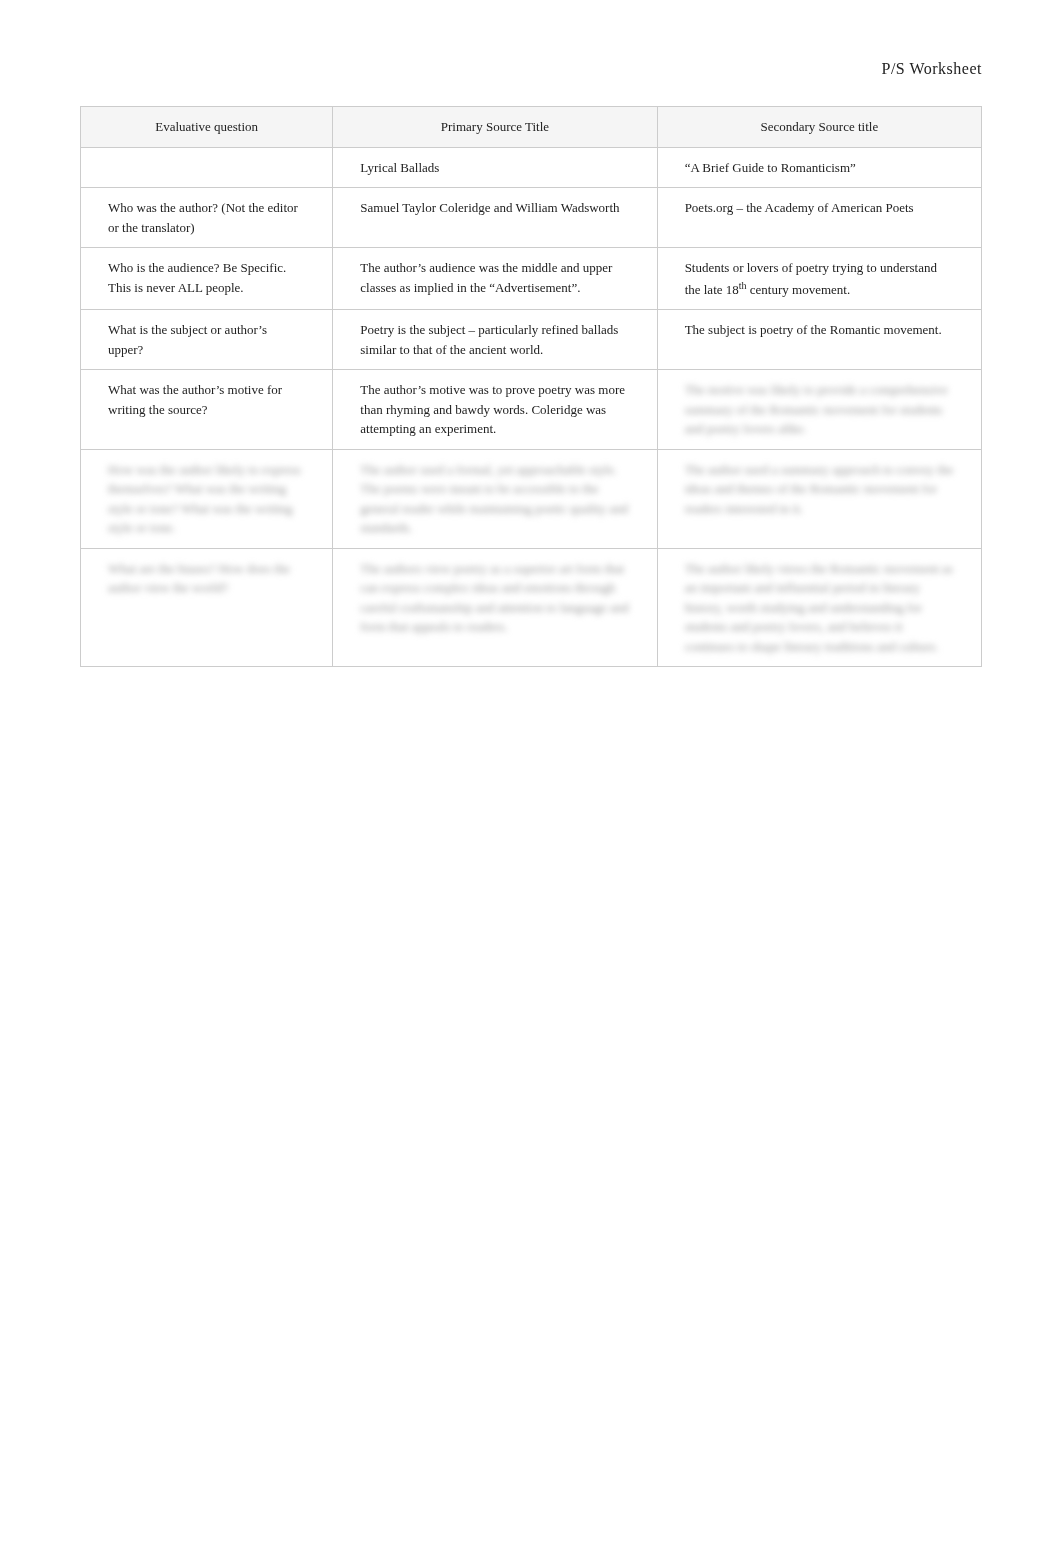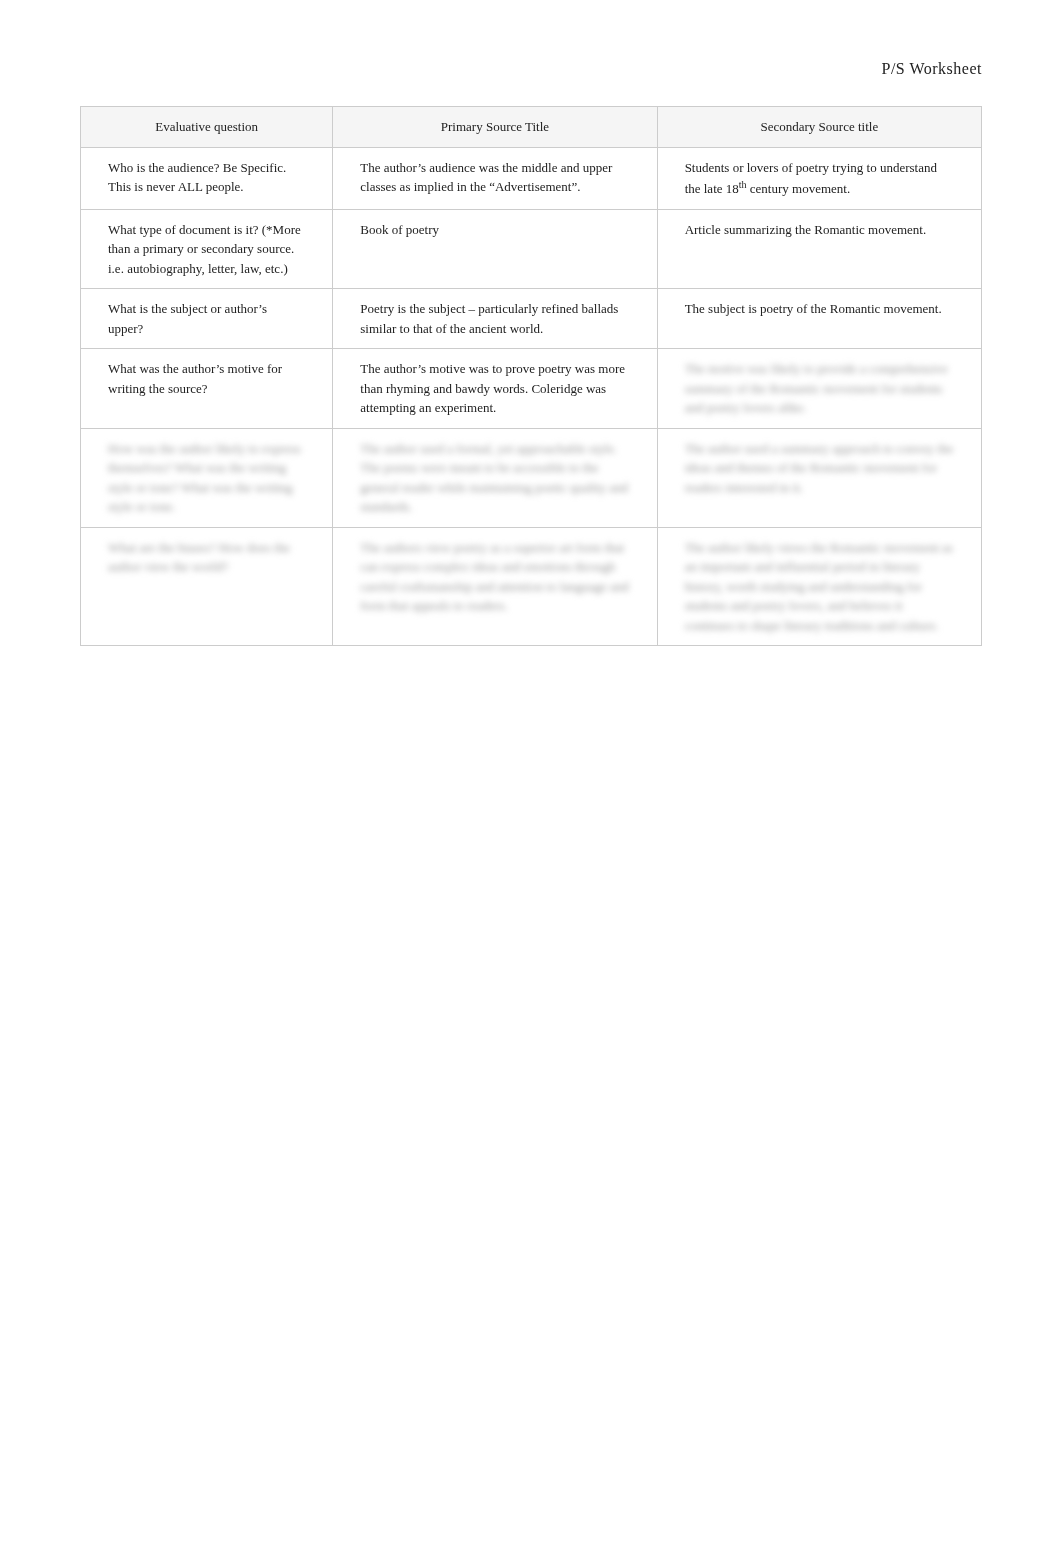--- a/index.html
+++ b/index.html
@@ -75,33 +75,38 @@
 <table class="worksheet-table">
   <thead>
     <tr>
       <th class="col-eval">Evaluative question</th>
       <th class="col-primary">Primary Source Title</th>
       <th class="col-secondary">Secondary Source title</th>
     </tr>
   </thead>
   <tbody>
 
+    <tr>
+      <td></td>
+      <td>Lyrical Ballads</td>
+      <td>“A Brief Guide to Romanticism”</td>
+    </tr>
 
+    <tr>
+      <td>Who was the author? (Not the editor or the translator)</td>
+      <td>Samuel Taylor Coleridge and William Wadsworth</td>
+      <td>Poets.org – the Academy of American Poets</td>
+    </tr>
 
     <tr>
       <td>Who is the audience?  Be Specific. This is never ALL people.</td>
       <td>The author’s audience was the middle and upper classes as implied in the “Advertisement”.</td>
       <td>Students or lovers of poetry trying to understand the late 18<sup>th</sup> century movement.</td>
     </tr>
 
-    <tr>
-      <td>What type of document is it? (*More than a primary or secondary source. i.e. autobiography, letter, law, etc.)</td>
-      <td>Book of poetry</td>
-      <td>Article summarizing the Romantic movement.</td>
-    </tr>
 
     <tr>
       <td>What is the subject or author’s upper?</td>
       <td>Poetry is the subject – particularly refined ballads similar to that of the ancient world.</td>
       <td>The subject is poetry of the Romantic movement.</td>
     </tr>
 
     <tr>
       <td>What was the author’s motive for writing the source?</td>
       <td>The author’s motive was to prove poetry was more than rhyming and bawdy words. Coleridge was attempting an experiment.</td>

